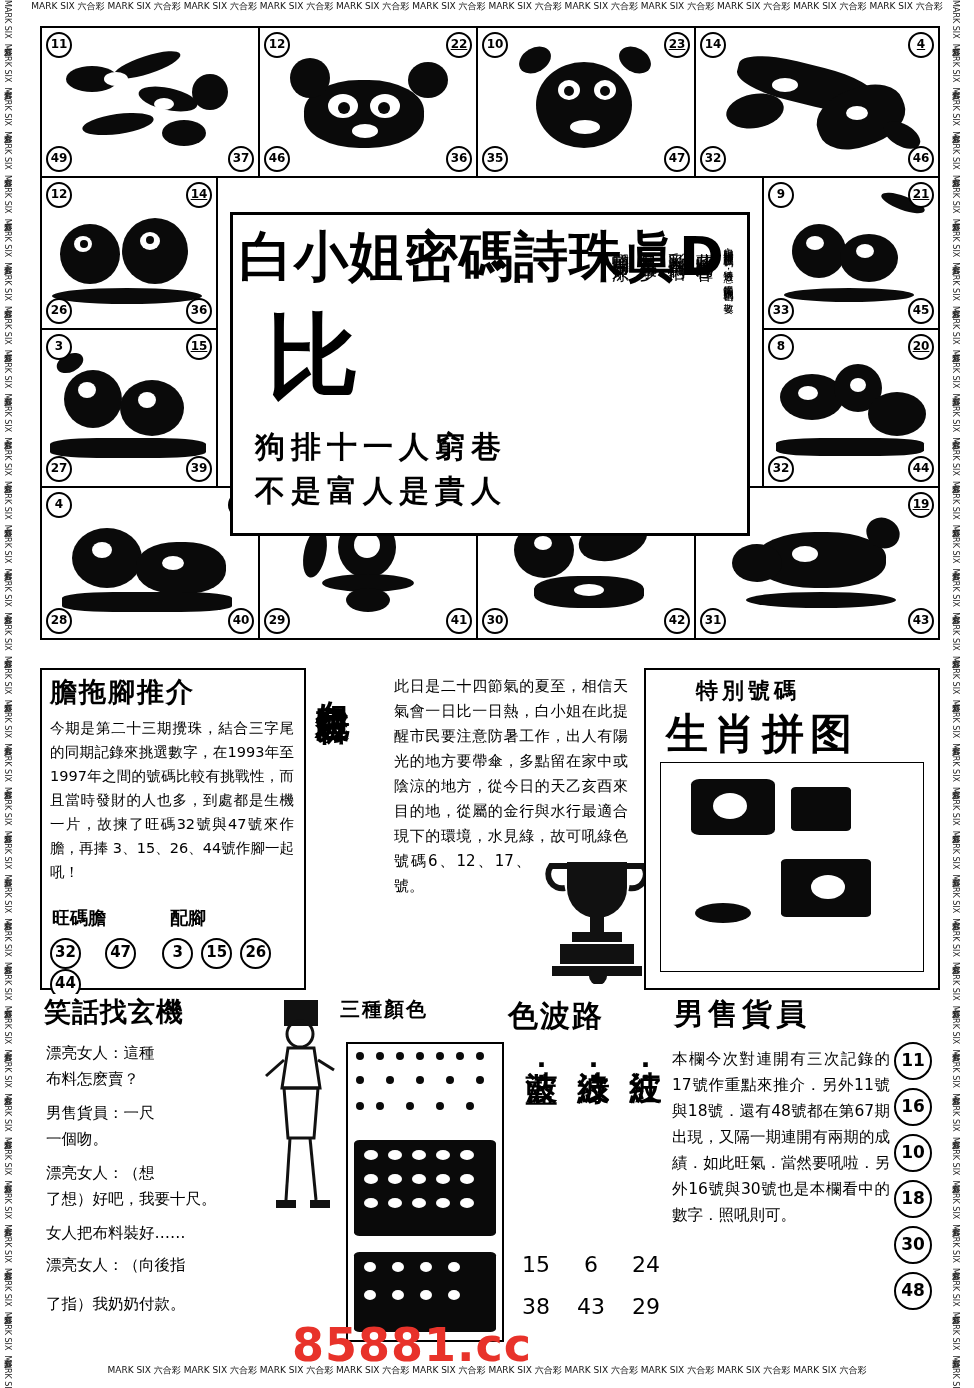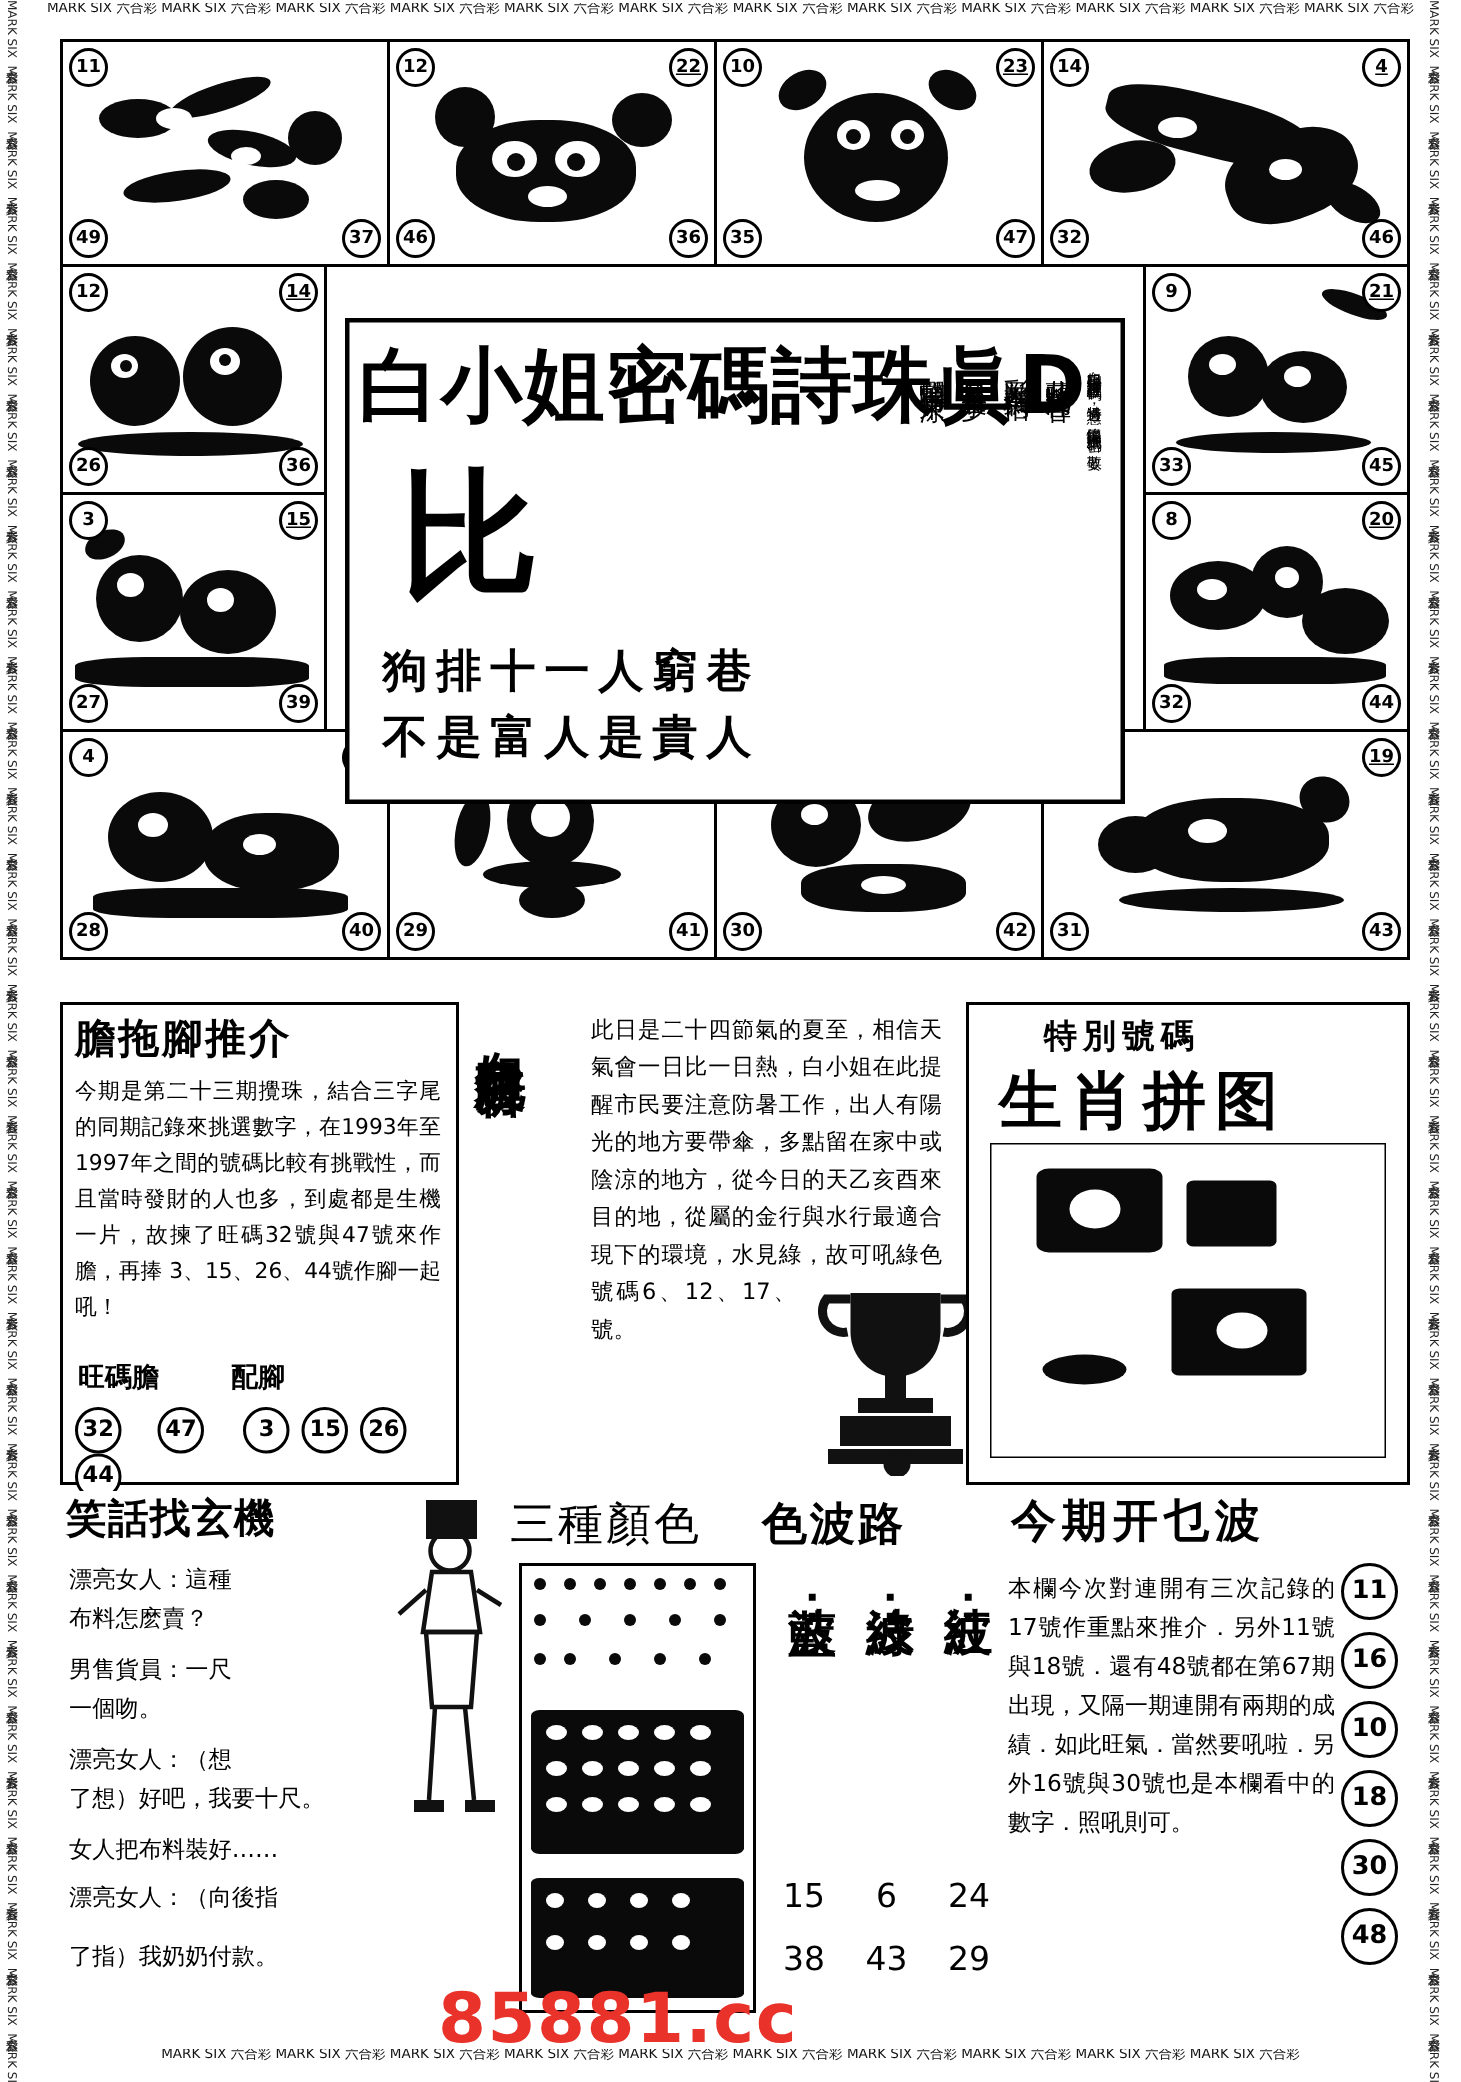--- a/index.html
+++ b/index.html
@@ -68,21 +68,21 @@
 
   
   .bot{position:absolute;left:14px;top:972px;width:896px;height:350px;}
 
   .joke{left:0;top:0;width:300px;height:350px;border:none;}
   .joke .hdr{position:absolute;left:4px;top:0;font-size:27px;font-weight:bold;letter-spacing:1px;}
   .joke .line{position:absolute;left:6px;width:252px;font-size:15.5px;line-height:26px;}
   .lady{position:absolute;right:0;top:6px;width:86px;height:220px;}
 
   .three{left:300px;top:0;width:168px;height:350px;border:none;}
-  .three .hdr{position:absolute;left:0;top:2px;font-size:30px;font-weight:normal;letter-spacing:2px;}
+  .three .hdr{position:absolute;left:0;top:2px;font-size:20px;font-weight:bold;letter-spacing:2px;}
   .dots{position:absolute;left:6px;top:48px;width:154px;height:296px;border:2px solid #000;background:#fff;overflow:hidden;}
 
   .wave{left:468px;top:0;width:160px;height:350px;border:none;}
   .wave .hdr{position:absolute;left:0;top:2px;font-size:30px;font-weight:bold;letter-spacing:2px;}
   .wcol{position:absolute;top:52px;writing-mode:vertical-rl;text-orientation:upright;font-size:32px;font-weight:bold;line-height:36px;}
   .wnums{position:absolute;left:8px;top:250px;width:150px;font-size:22px;line-height:42px;text-align:center;}
 
   .kai{left:628px;top:0;width:268px;height:350px;border:none;}
   .kai .hdr{position:absolute;left:6px;top:0;font-size:30px;font-weight:bold;letter-spacing:4px;}
   .kai .txt{position:absolute;left:4px;top:52px;width:218px;font-size:15.5px;line-height:26px;text-align:justify;}
@@ -309,21 +309,21 @@
         </div>
       </div>
     </div>
 
     <div class="band">
 
       <div class="blk tuijie">
         <div class="hdr">膽拖腳推介</div>
         <div class="body">今期是第二十三期攪珠，結合三字尾的同期記錄來挑選數字，在1993年至1997年之間的號碼比較有挑戰性，而且當時發財的人也多，到處都是生機一片，故揀了旺碼32號與47號來作膽，再捧 3、15、26、44號作腳一起吼！</div>
         <div class="lbl" style="left:10px;">旺碼膽</div>
-        <div class="lbl" style="left:112px;">配腳</div>
+        <div class="lbl" style="left:128px;">配腳</div>
         <div style="position:absolute;left:8px;top:268px;">
           <span class="ball">32</span>
           <span class="ball" style="margin-left:16px;">47</span>
           <span class="ball" style="margin-left:18px;">3</span>
           <span class="ball">15</span>
           <span class="ball">26</span>
           <span class="ball">44</span>
         </div>
       </div>
 
@@ -457,21 +457,21 @@
           </div>
           <div style="display:flex;justify-content:space-between;padding:0 6px;">
             <span>38</span>
             <span>43</span>
             <span>29</span>
           </div>
         </div>
       </div>
 
       <div class="blk kai">
-        <div class="hdr">今期开乜波</div>
+        <div class="hdr">男售貨員</div>
         <div class="txt">本欄今次對連開有三次記錄的17號作重點來推介．另外11號與18號．還有48號都在第67期出現，又隔一期連開有兩期的成績．如此旺氣．當然要吼啦．另外16號與30號也是本欄看中的數字．照吼則可。</div>
         <div class="kaiballs">
           <div class="kball">11</div>
           <div class="kball">16</div>
           <div class="kball">10</div>
           <div class="kball">18</div>
           <div class="kball">30</div>
           <div class="kball">48</div>
         </div>
       </div>

